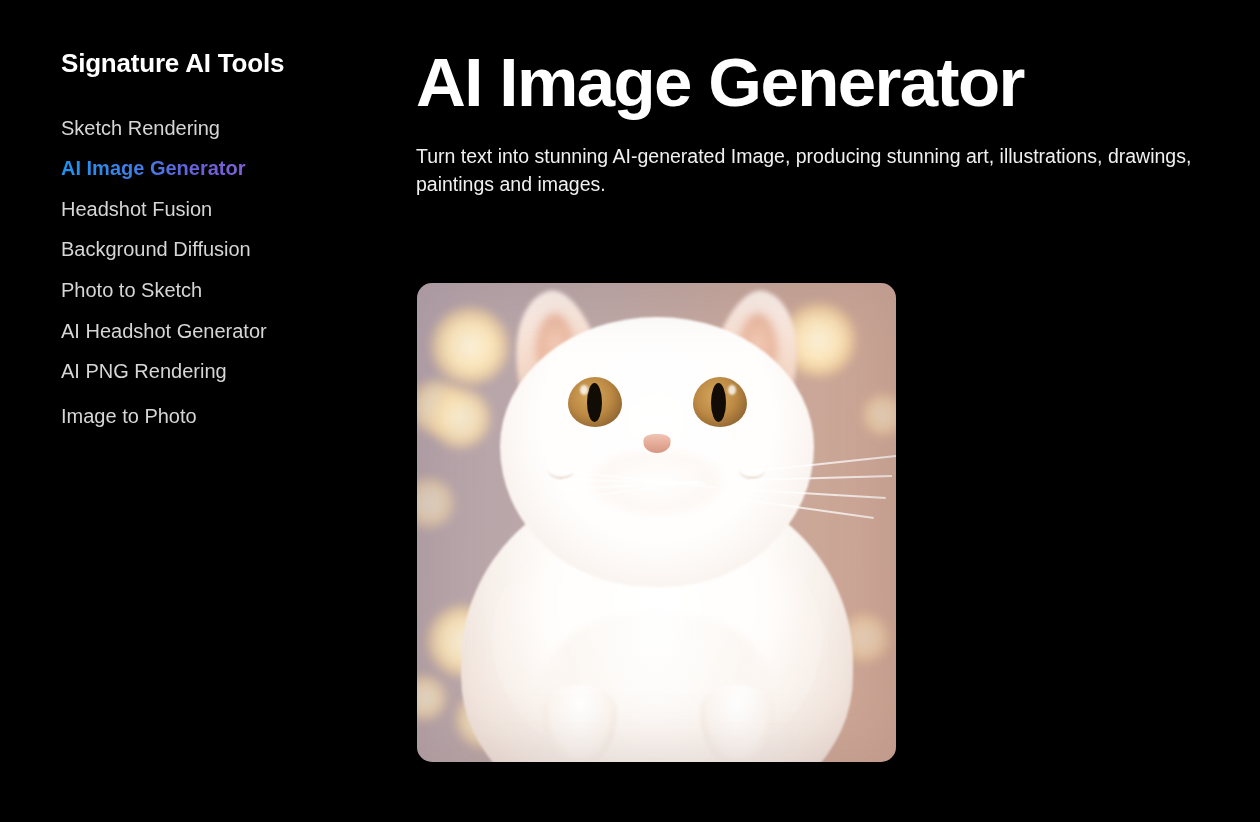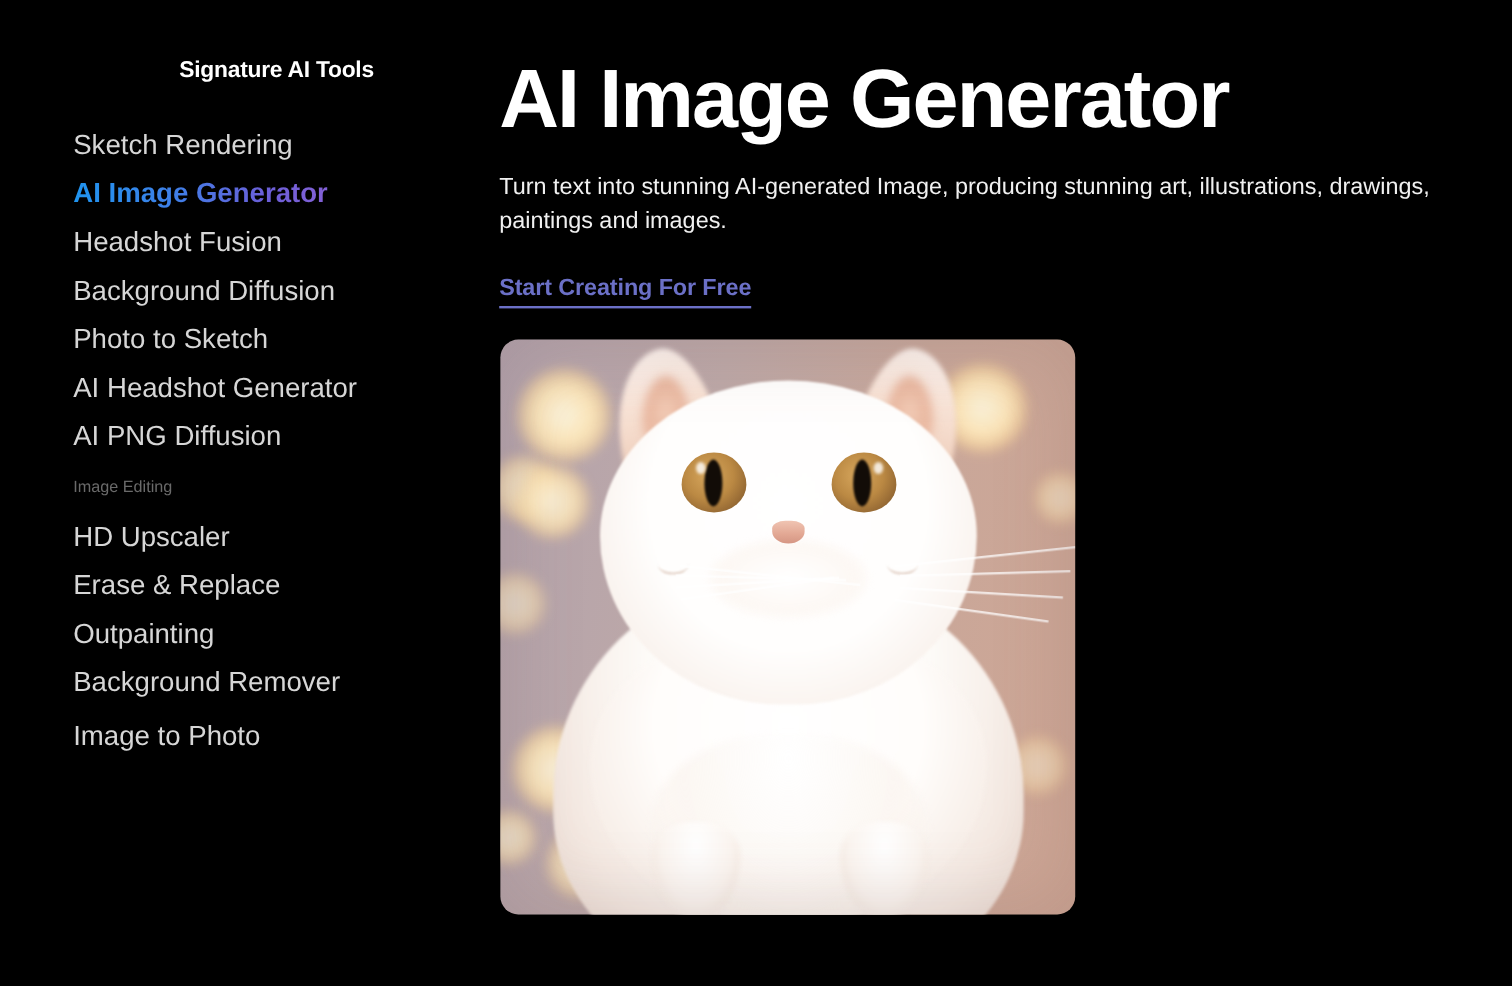--- a/index.html
+++ b/index.html
@@ -13,32 +13,31 @@
   }
   #page { position:relative; width:1260px; height:822px; background:#000; }
 
   
   #sidebar {
     position:absolute; left:0; top:0;
     width:400px; height:822px;
     padding-left:61px; padding-top:49px;
   }
   #sidebar-title {
-    font-size:19px; font-weight:bold; color:#ffffff;
+    font-size:26px; font-weight:bold; color:#ffffff;
     letter-spacing:-0.2px; line-height:1.1;
     margin-bottom:30px;
-    text-align:center;
   }
   .nav-group { margin-bottom:4px; }
   .nav-group-label {
     font-size:13.5px; color:#6a6a6a; font-weight:400;
     line-height:1; padding-bottom:14px; padding-top:11px;
   }
   .nav-item {
-    font-size:23px; color:#d6d6d6; font-weight:400;
+    font-size:20px; color:#d6d6d6; font-weight:400;
     line-height:40.6px; white-space:nowrap;
     cursor:pointer; width:fit-content;
   }
   .nav-item.active {
     font-weight:bold;
     background:linear-gradient(90deg,#1f94ef 0%,#3f7fe8 40%,#6a5fd8 75%,#8360d6 100%);
     -webkit-background-clip:text;
     background-clip:text;
     -webkit-text-fill-color:transparent;
     color:#4f6fe0;
@@ -186,39 +185,31 @@
   <aside id="sidebar">
     <h1 id="sidebar-title">Signature AI Tools</h1>
     <nav id="sidebar-nav">
         <div class="nav-group">
           <div class="nav-item">Sketch Rendering</div>
           <div class="nav-item active">AI Image Generator</div>
           <div class="nav-item">Headshot Fusion</div>
           <div class="nav-item">Background Diffusion</div>
           <div class="nav-item">Photo to Sketch</div>
           <div class="nav-item">AI Headshot Generator</div>
-          <div class="nav-item">AI PNG Diffusion</div>
-        </div>
-        <div class="nav-group">
-          <div class="nav-group-label">Image Editing</div>
-          <div class="nav-item">HD Upscaler</div>
-          <div class="nav-item">Erase &amp; Replace</div>
-          <div class="nav-item">Outpainting</div>
-          <div class="nav-item">Background Remover</div>
+          <div class="nav-item">AI PNG Rendering</div>
         </div>
         <div class="nav-group">
           <div class="nav-item">Image to Photo</div>
         </div>
       </nav>
   </aside>
 
   <main id="main">
     <h2 id="page-title">AI Image Generator</h2>
     <p id="page-desc">Turn text into stunning AI-generated Image, producing stunning art, illustrations, drawings, paintings and images.</p>
-    <a id="cta-link" href="#">Start Creating For Free</a>
 
     
     <figure id="hero-image" aria-label="AI-generated white fluffy Persian cat with amber eyes in front of warm bokeh lights">
       
       <span class="bokeh" style="left:14px;  top:24px;  width:78px; height:78px; opacity:.95;"></span>
       <span class="bokeh" style="left:-8px;  top:96px;  width:56px; height:56px; opacity:.75;"></span>
       <span class="bokeh" style="left:12px;  top:104px; width:62px; height:62px; opacity:.85;"></span>
       <span class="bokeh" style="left:-14px; top:194px; width:52px; height:52px; opacity:.6;"></span>
       <span class="bokeh" style="left:10px;  top:322px; width:72px; height:72px; opacity:.9;"></span>
       <span class="bokeh" style="left:-16px; top:392px; width:46px; height:46px; opacity:.7;"></span>

